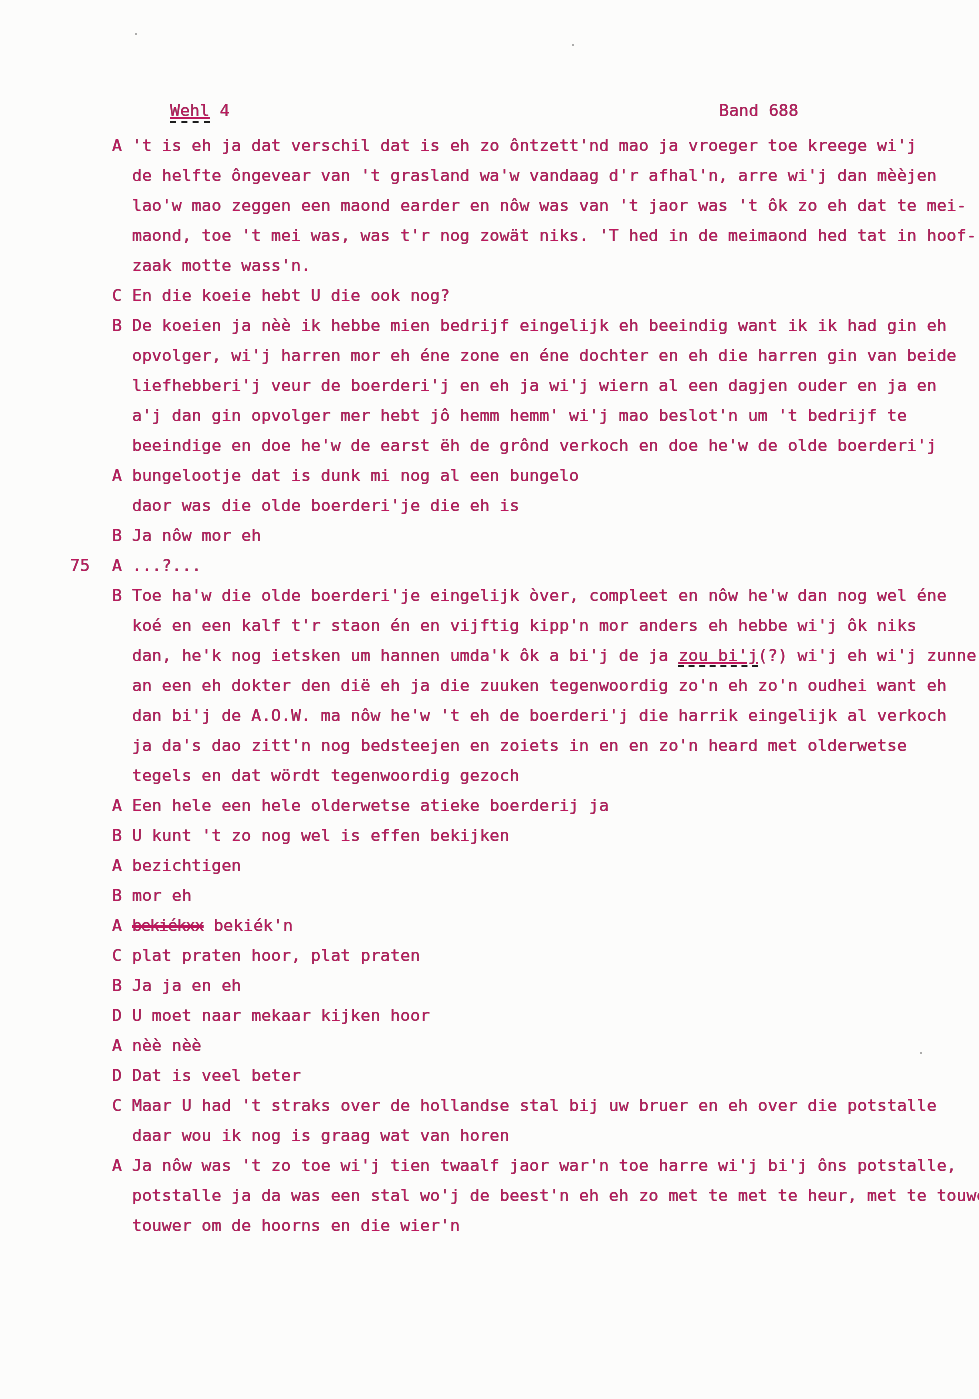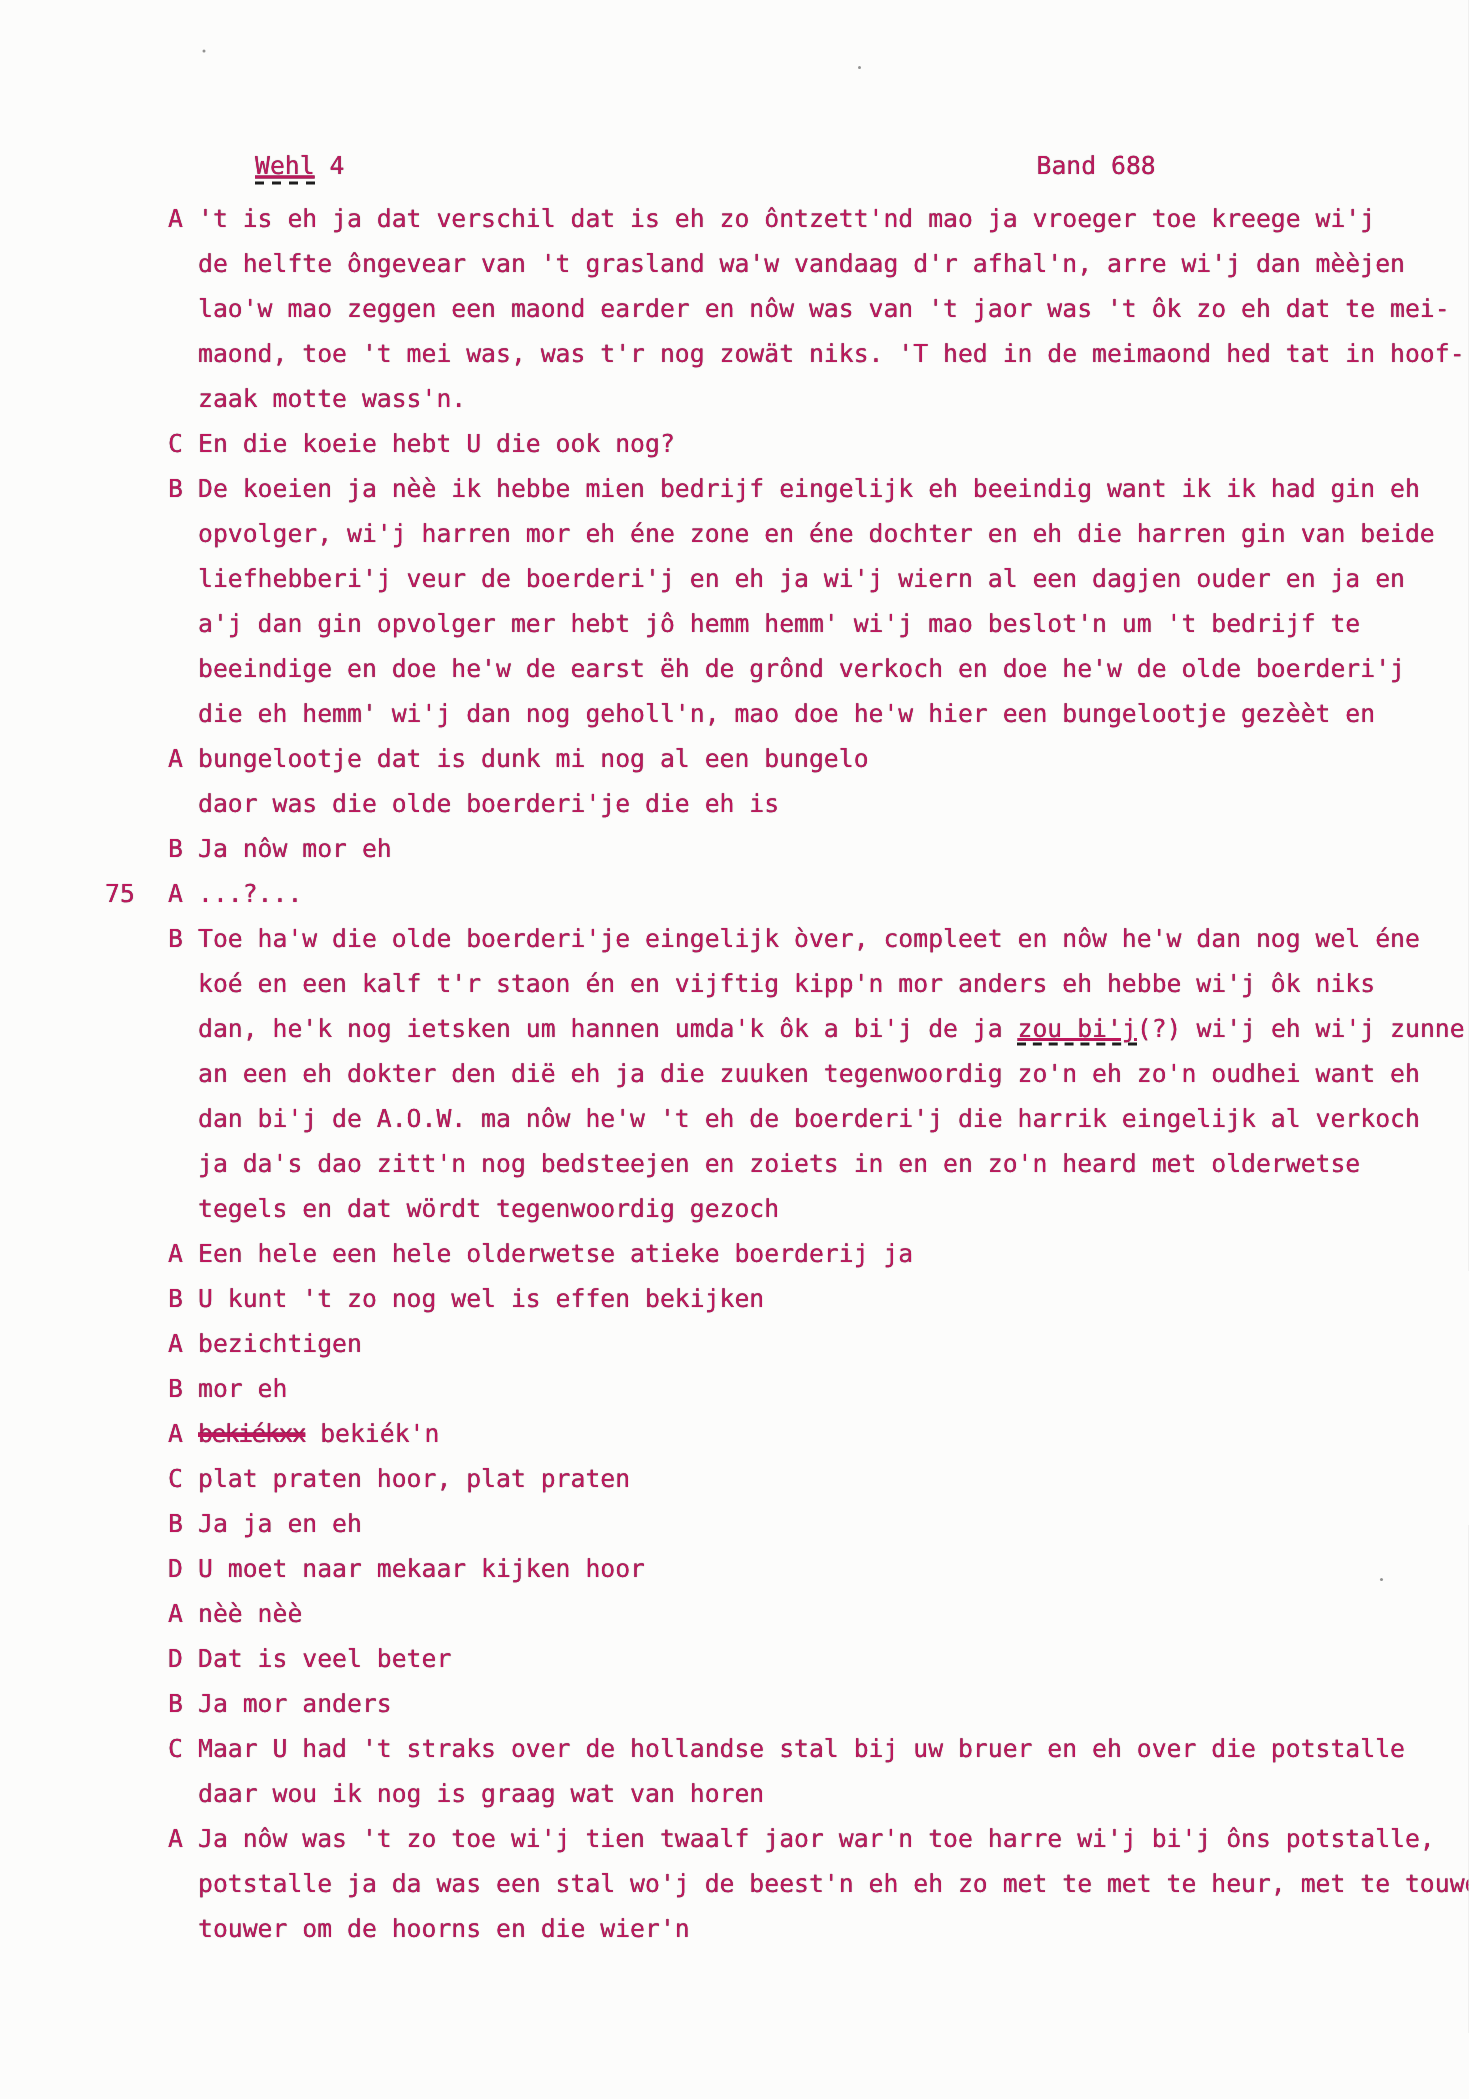--- a/index.html
+++ b/index.html
@@ -9,21 +9,21 @@
     margin:0 auto;
     background:#fcfcfb;
     color:#be185d;
     font-family:"DejaVu Sans Mono","Liberation Mono",monospace;
     font-size:16.5px;
     overflow:hidden;
     text-shadow:0 0 0.5px rgba(20,20,20,0.85);
   }
   .header{position:absolute;top:96px;left:0;width:100%;height:30px;line-height:30px;}
   .header-left{position:absolute;left:170px;white-space:pre;}
-  .header-right{position:absolute;left:691px;white-space:pre;}
+  .header-right{position:absolute;left:719px;white-space:pre;}
   .wehl{
     text-decoration:underline;
     text-decoration-thickness:1.5px;
     border-bottom:2px dashed #1d1d1d;
     padding-bottom:1px;
   }
   .transcript{position:absolute;top:131px;left:0;width:979px;}
   .line{
     position:relative;
     padding-left:112px;
@@ -58,21 +58,20 @@
       <div class="line"><span class="speaker"></span><span><span>de helfte ôngevear van 't grasland wa'w vandaag d'r afhal'n, arre wi'j dan mèèjen</span></span></div>
       <div class="line"><span class="speaker"></span><span><span>lao'w mao zeggen een maond earder en nôw was van 't jaor was 't ôk zo eh dat te mei-</span></span></div>
       <div class="line"><span class="speaker"></span><span><span>maond, toe 't mei was, was t'r nog zowät niks. 'T hed in de meimaond hed tat in hoof-</span></span></div>
       <div class="line"><span class="speaker"></span><span><span>zaak motte wass'n.</span></span></div>
       <div class="line"><span class="speaker">C</span><span><span>En die koeie hebt U die ook nog?</span></span></div>
       <div class="line"><span class="speaker">B</span><span><span>De koeien ja nèè ik hebbe mien bedrijf eingelijk eh beeindig want ik ik had gin eh</span></span></div>
       <div class="line"><span class="speaker"></span><span><span>opvolger, wi'j harren mor eh éne zone en éne dochter en eh die harren gin van beide</span></span></div>
       <div class="line"><span class="speaker"></span><span><span>liefhebberi'j veur de boerderi'j en eh ja wi'j wiern al een dagjen ouder en ja en</span></span></div>
       <div class="line"><span class="speaker"></span><span><span>a'j dan gin opvolger mer hebt jô hemm hemm' wi'j mao beslot'n um 't bedrijf te</span></span></div>
       <div class="line"><span class="speaker"></span><span><span>beeindige en doe he'w de earst ëh de grônd verkoch en doe he'w de olde boerderi'j</span></span></div>
-      <div class="line"><span class="speaker"></span><span><span>die eh hemm' wi'j dan nog geholl'n, mao doe he'w hier een bungelootje gezèèt en</span></span></div>
       <div class="line"><span class="speaker">A</span><span><span>bungelootje dat is dunk mi nog al een bungelo</span></span></div>
       <div class="line"><span class="speaker"></span><span><span>daor was die olde boerderi'je die eh is</span></span></div>
       <div class="line"><span class="speaker">B</span><span><span>Ja nôw mor eh</span></span></div>
       <div class="line"><span class="margin-num">75</span><span class="speaker">A</span><span><span>...?...</span></span></div>
       <div class="line"><span class="speaker">B</span><span><span>Toe ha'w die olde boerderi'je eingelijk òver, compleet en nôw he'w dan nog wel éne</span></span></div>
       <div class="line"><span class="speaker"></span><span><span>koé en een kalf t'r staon én en vijftig kipp'n mor anders eh hebbe wi'j ôk niks</span></span></div>
       <div class="line"><span class="speaker"></span><span><span>dan, he'k nog ietsken um hannen umda'k ôk a bi'j de ja </span><span class="seg-underline">zou bi'j</span><span>(?) wi'j eh wi'j zunne</span></span></div>
       <div class="line"><span class="speaker"></span><span><span>an een eh dokter den dië eh ja die zuuken tegenwoordig zo'n eh zo'n oudhei want eh</span></span></div>
       <div class="line"><span class="speaker"></span><span><span>dan bi'j de A.O.W. ma nôw he'w 't eh de boerderi'j die harrik eingelijk al verkoch</span></span></div>
       <div class="line"><span class="speaker"></span><span><span>ja da's dao zitt'n nog bedsteejen en zoiets in en en zo'n heard met olderwetse</span></span></div>
@@ -80,21 +79,20 @@
       <div class="line"><span class="speaker">A</span><span><span>Een hele een hele olderwetse atieke boerderij ja</span></span></div>
       <div class="line"><span class="speaker">B</span><span><span>U kunt 't zo nog wel is effen bekijken</span></span></div>
       <div class="line"><span class="speaker">A</span><span><span>bezichtigen</span></span></div>
       <div class="line"><span class="speaker">B</span><span><span>mor eh</span></span></div>
       <div class="line"><span class="speaker">A</span><span><span class="seg-strike">bekiékxx</span><span> bekiék'n</span></span></div>
       <div class="line"><span class="speaker">C</span><span><span>plat praten hoor, plat praten</span></span></div>
       <div class="line"><span class="speaker">B</span><span><span>Ja ja en eh</span></span></div>
       <div class="line"><span class="speaker">D</span><span><span>U moet naar mekaar kijken hoor</span></span></div>
       <div class="line"><span class="speaker">A</span><span><span>nèè nèè</span></span></div>
       <div class="line"><span class="speaker">D</span><span><span>Dat is veel beter</span></span></div>
-      <div class="line"><span class="speaker">B</span><span><span>Ja mor anders</span></span></div>
       <div class="line"><span class="speaker">C</span><span><span>Maar U had 't straks over de hollandse stal bij uw bruer en eh over die potstalle</span></span></div>
       <div class="line"><span class="speaker"></span><span><span>daar wou ik nog is graag wat van horen</span></span></div>
       <div class="line"><span class="speaker">A</span><span><span>Ja nôw was 't zo toe wi'j tien twaalf jaor war'n toe harre wi'j bi'j ôns potstalle,</span></span></div>
       <div class="line"><span class="speaker"></span><span><span>potstalle ja da was een stal wo'j de beest'n eh eh zo met te met te heur, met te touwer</span></span></div>
       <div class="line"><span class="speaker"></span><span><span>touwer om de hoorns en die wier'n</span></span></div>
     </div>
   <div class="speck" style="left:572px;top:44px;width:2px;height:2px;"></div>
   <div class="speck" style="left:135px;top:33px;width:2px;height:2px;"></div>
   <div class="speck" style="left:920px;top:1052px;width:2px;height:2px;"></div>
 </div>

